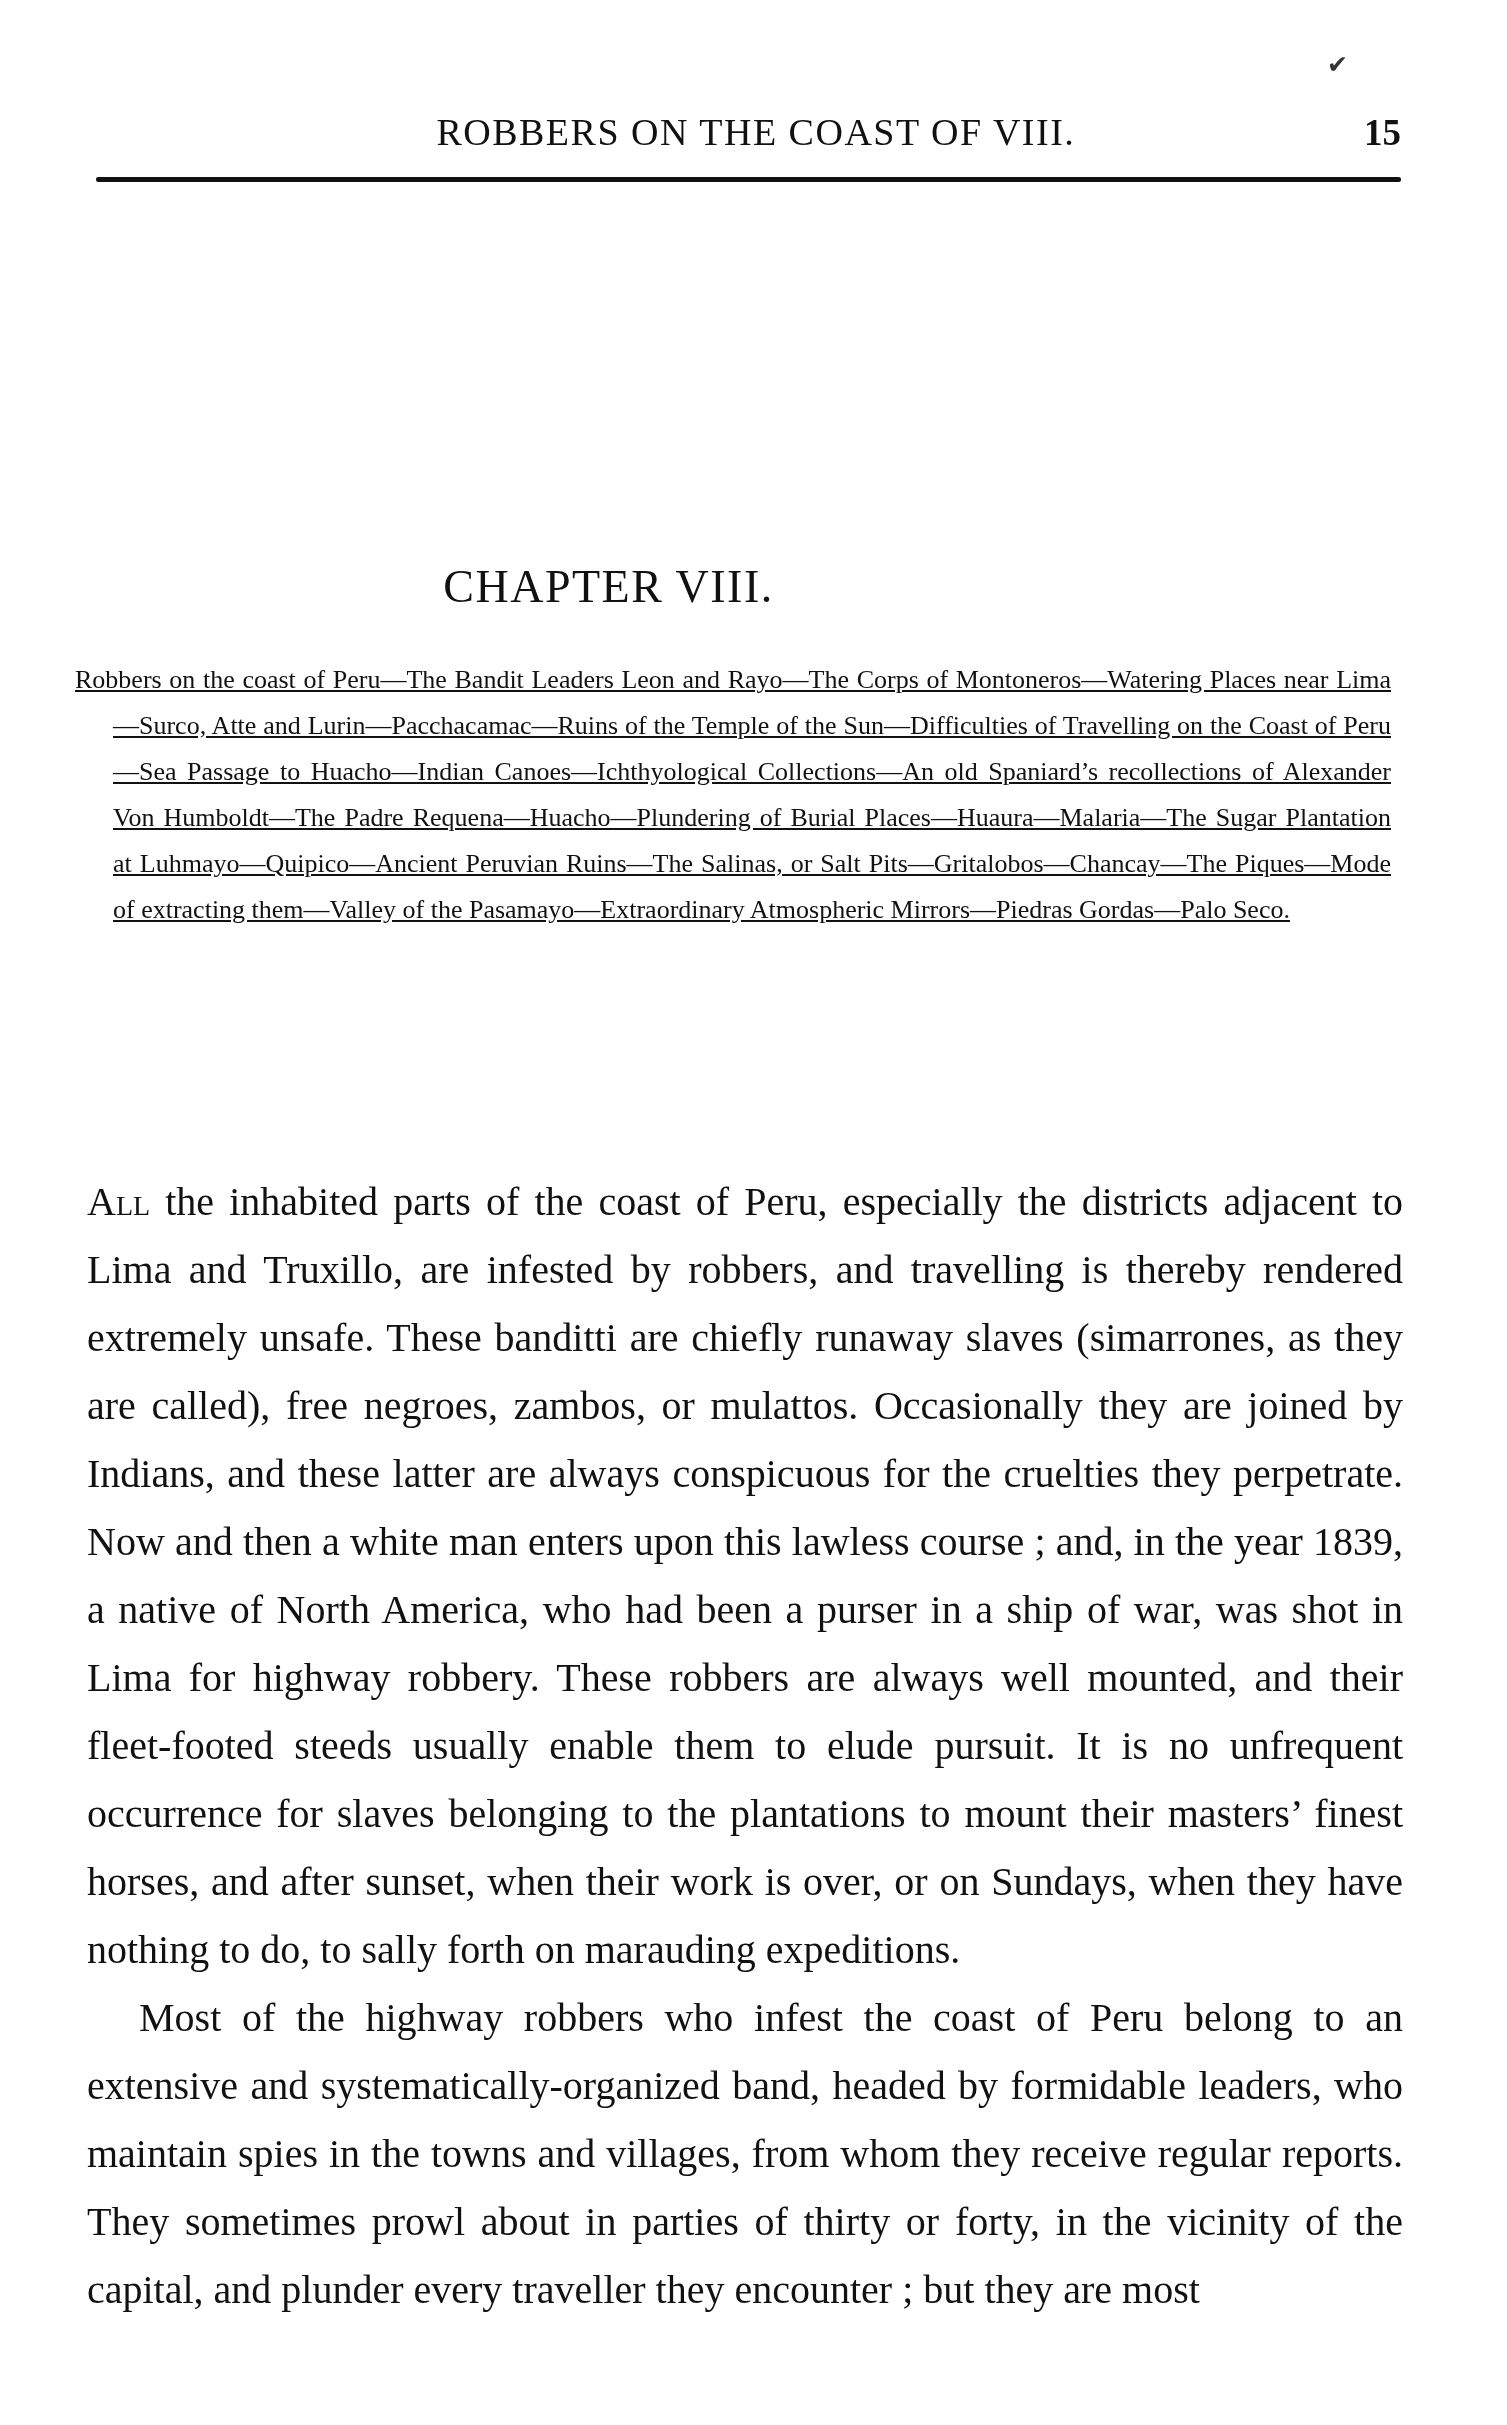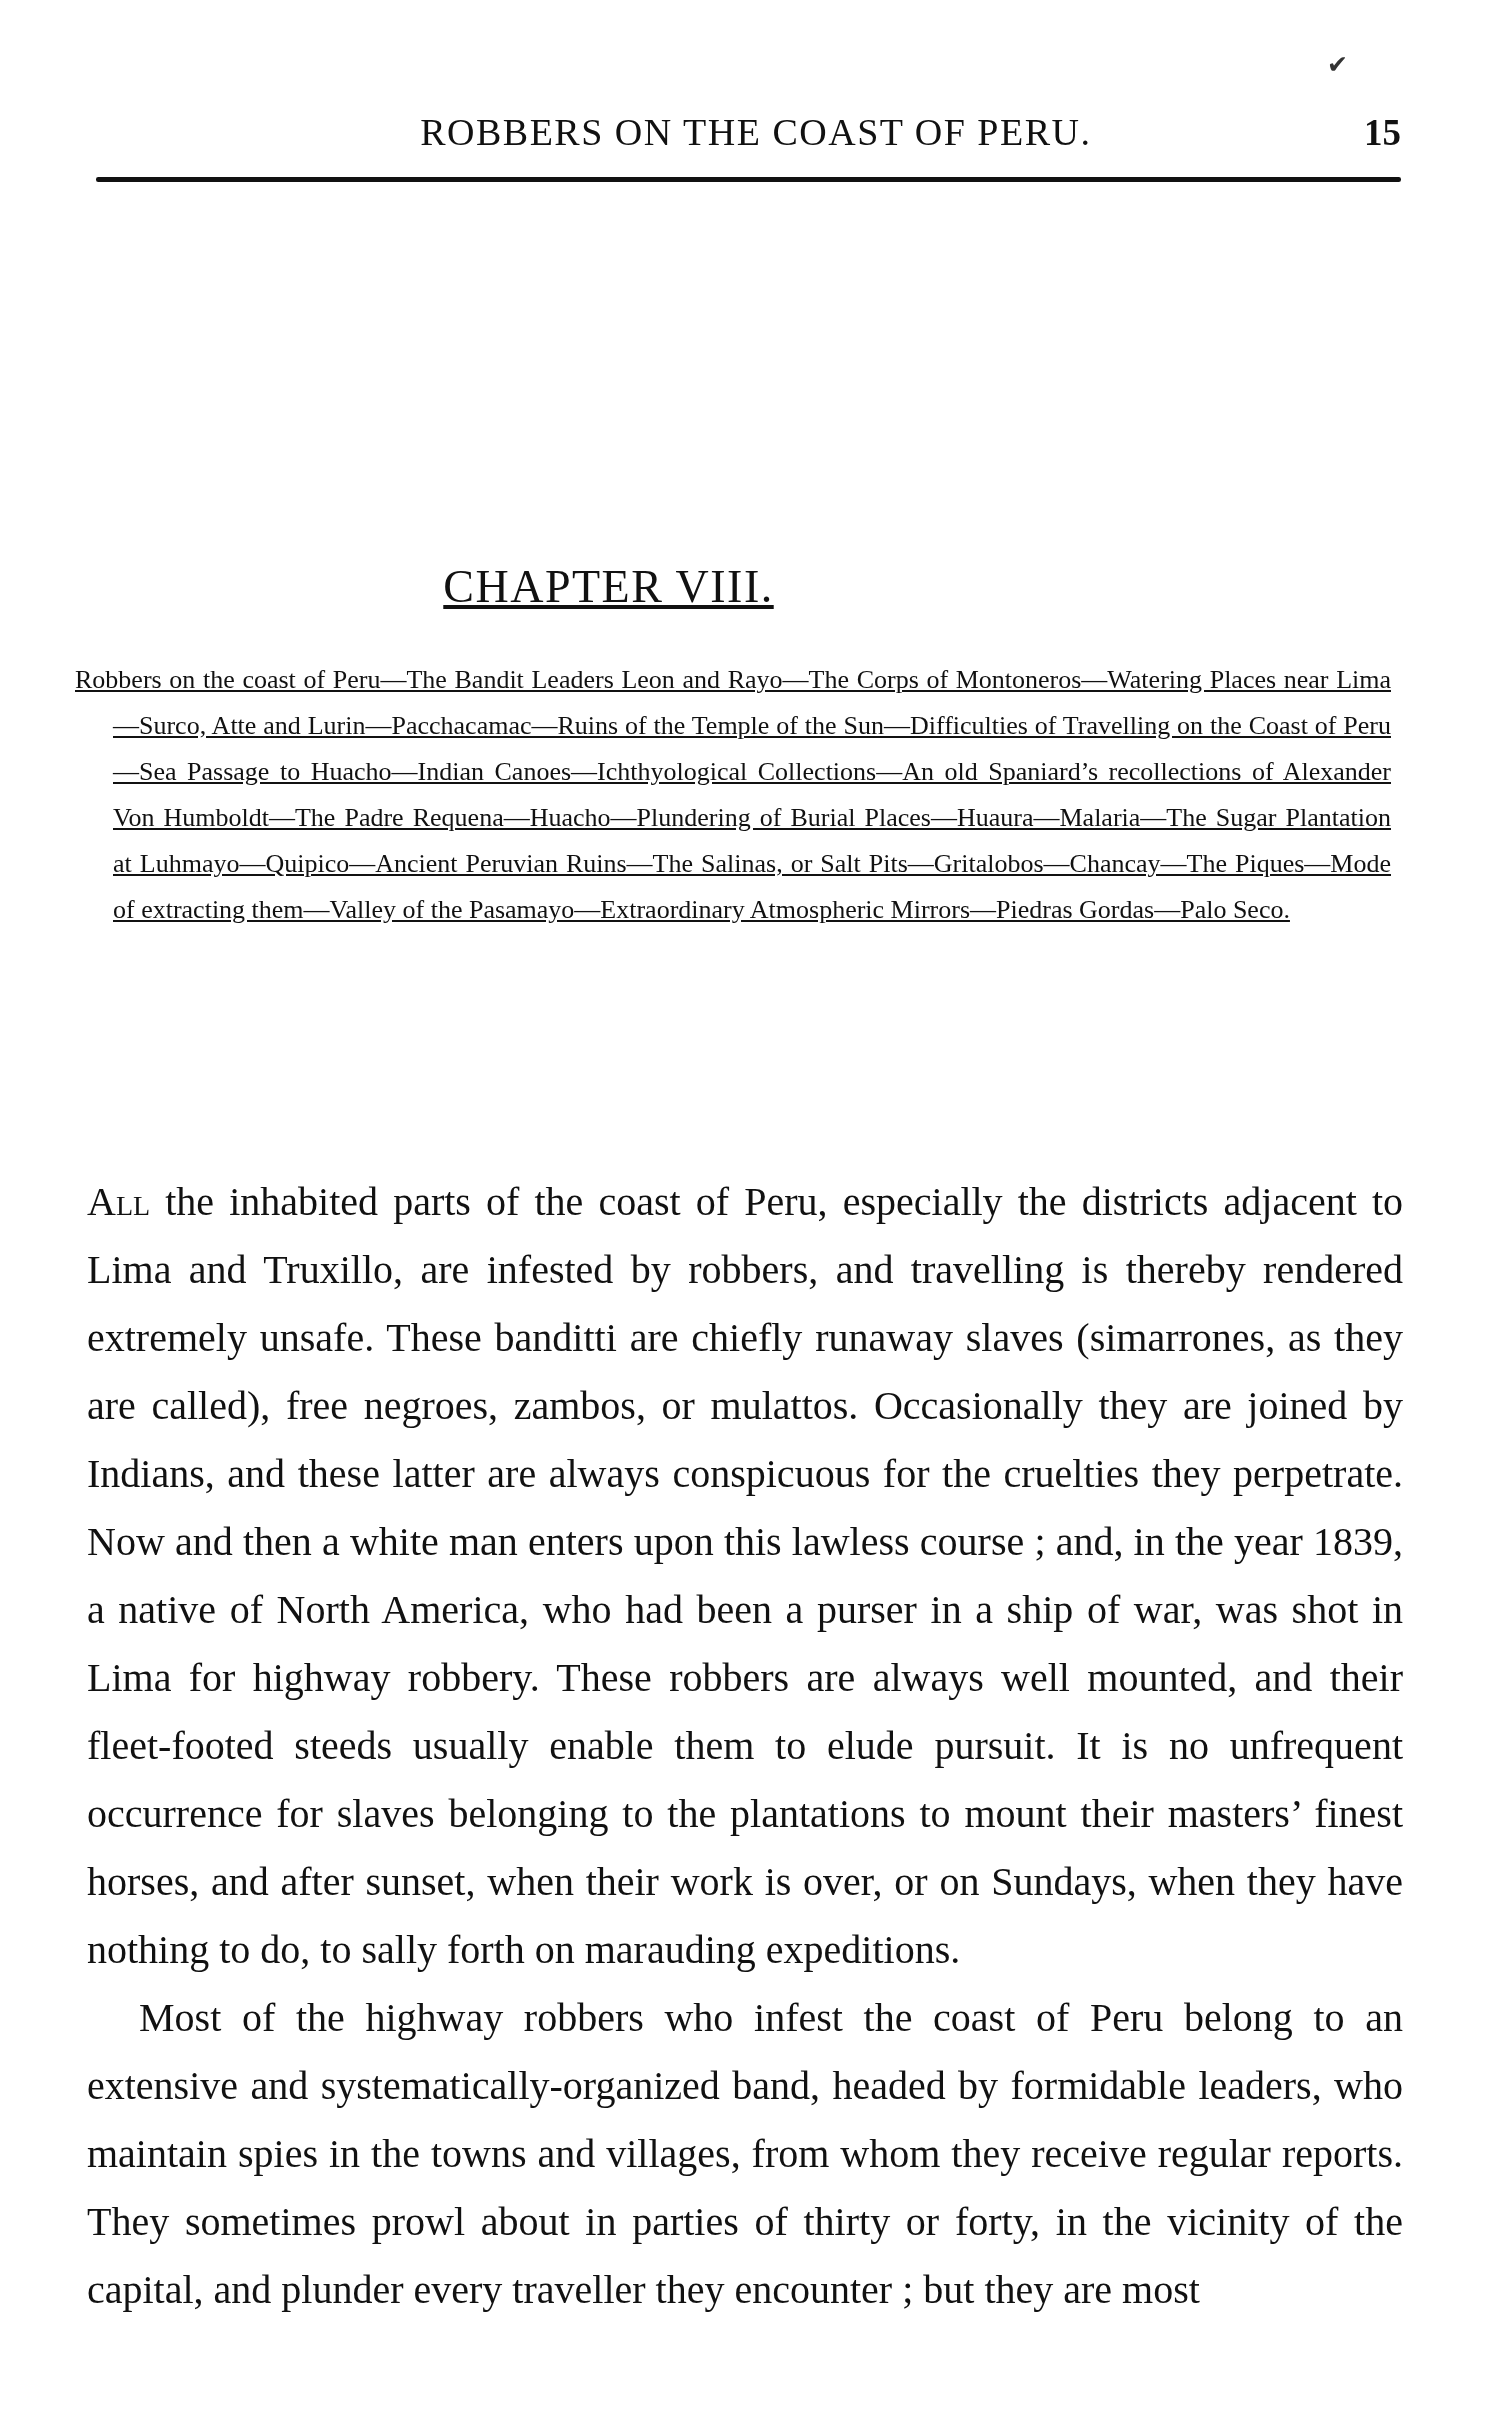--- a/index.html
+++ b/index.html
@@ -65,21 +65,20 @@
       color: #333;
     }
     .chapter-title {
       position: absolute;
       left: 0;
       width: 1217px;
       top: 560px;
       text-align: center;
       font-size: 46px;
       letter-spacing: 1.5px;
-      text-decoration: underline;
     }
     .synopsis {
       position: absolute;
       left: 75px;
       width: 1316px;
       top: 657px;
       font-size: 26px;
       line-height: 46px;
       text-align: justify;
       text-indent: -38px;
@@ -110,21 +109,21 @@
     }
   </style>
 </head>
 <body>
 
 <div class="page">
 
   <span class="stray-mark">✔</span>
 
   <div class="running-head">
-    <div class="running-title">ROBBERS ON THE COAST OF PERU.</div>
+    <div class="running-title">ROBBERS ON THE COAST OF VIII.</div>
     <div class="page-number">15</div>
   </div>
 
   <div class="head-rule"></div>
 
   <div class="chapter-title">CHAPTER VIII.</div>
 
   <div class="synopsis">Robbers on the coast of Peru—The Bandit Leaders Leon and Rayo—The Corps of Montoneros—Watering Places near Lima—Surco, Atte and Lurin—Pacchacamac—Ruins of the Temple of the Sun—Difficulties of Travelling on the Coast of Peru—Sea Passage to Huacho—Indian Canoes—Ichthyological Collections—An old Spaniard’s recollections of Alexander Von Humboldt—The Padre Requena—Huacho—Plundering of Burial Places—Huaura—Malaria—The Sugar Plantation at Luhmayo—Quipico—Ancient Peruvian Ruins—The Salinas, or Salt Pits—Gritalobos—Chancay—The Piques—Mode of extracting them—Valley of the Pasamayo—Extraordinary Atmospheric Mirrors—Piedras Gordas—Palo Seco.</div>
 
   <div class="body-text">

